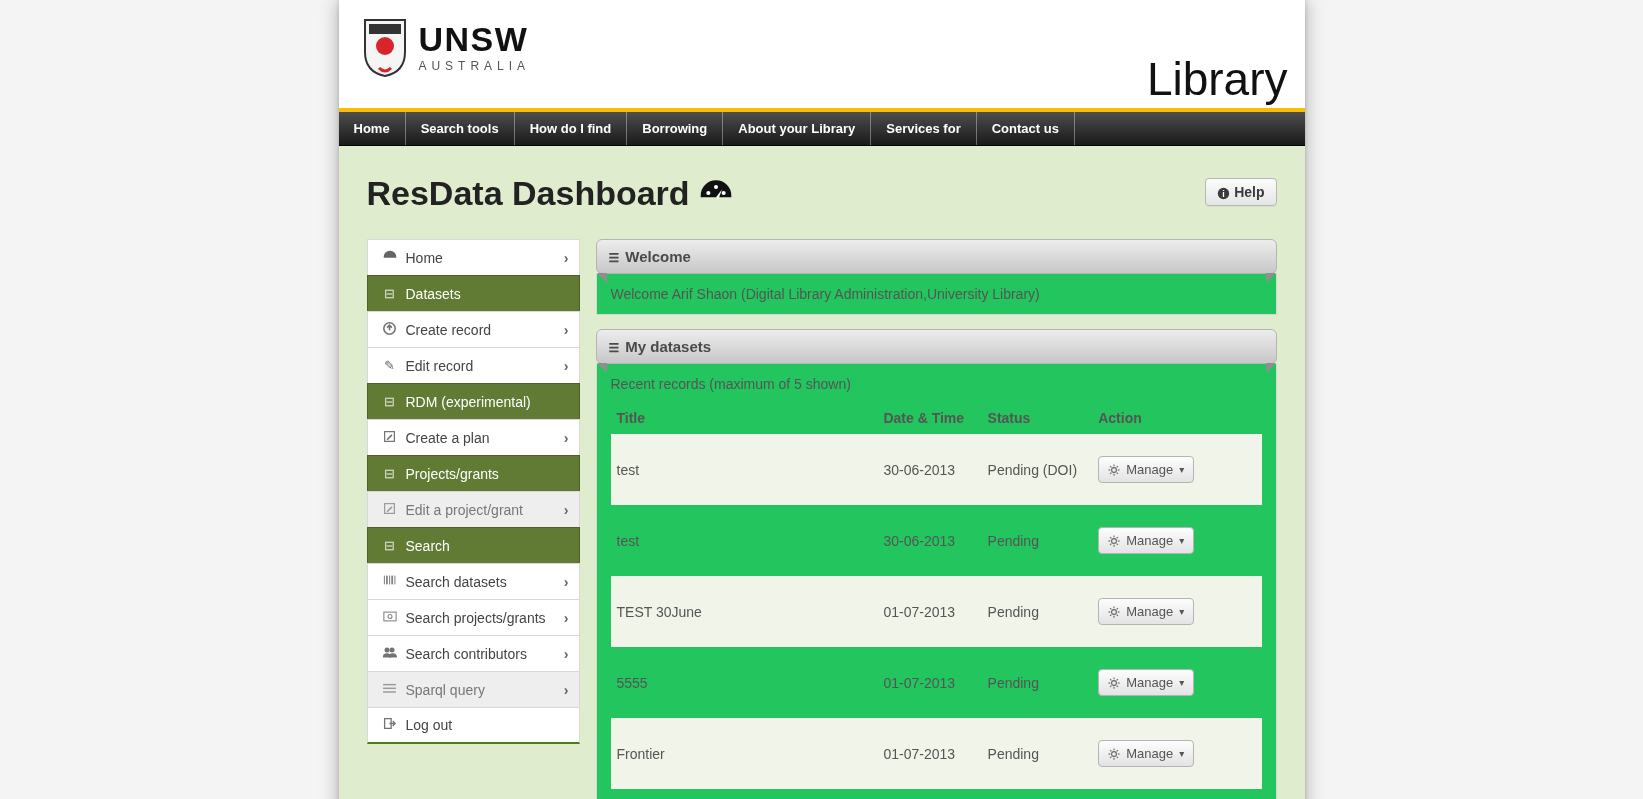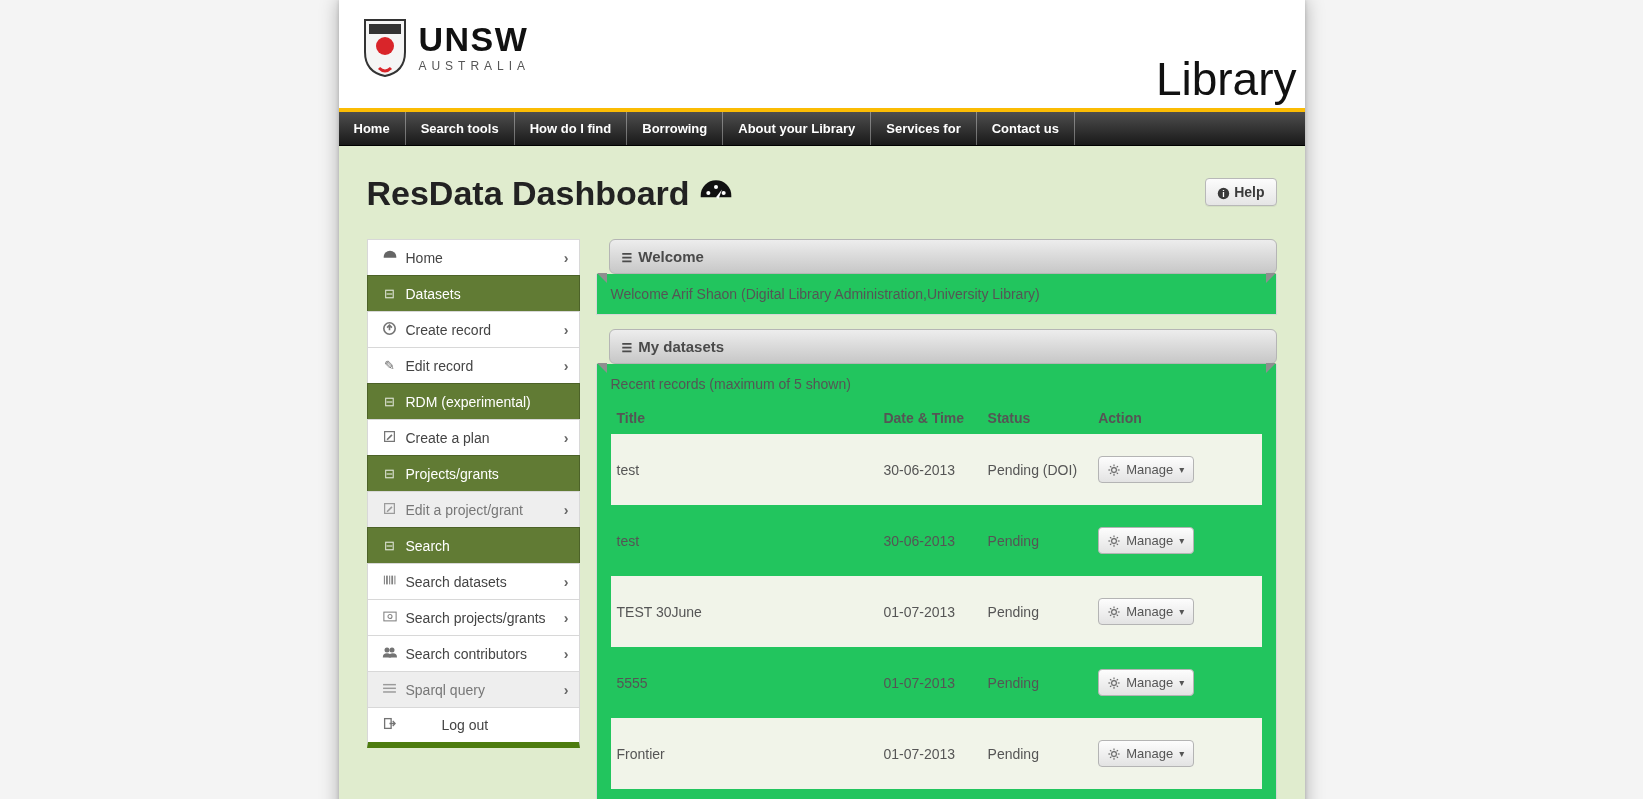--- a/index.html
+++ b/index.html
@@ -56,21 +56,21 @@
   .unsw-sub {
     display: block;
     font-size: 12px;
     letter-spacing: 5px;
     font-weight: normal;
     margin-top: 4px;
     color: #555;
   }
   .lib-title {
     position: absolute;
-    right: 8px;
+    right: 17px;
     bottom: 2px;
     font-size: 46px;
     font-weight: normal;
     color: #111;
   }
   .yellow-bar { height: 4px; background: #fbbc04; }
   .nav {
     display: flex;
     background: linear-gradient(#4e4e4e,#191919);
     border-bottom: 1px solid #000;
@@ -127,21 +127,21 @@
     align-items: center;
     background: #fff;
     border: 1px solid #d8d8d8;
     border-bottom: none;
     padding: 9px 28px 9px 14px;
     font-size: 14px;
     color: #444;
     cursor: pointer;
     min-height: 36px;
   }
-  .side-item:last-child { border-bottom: 6px solid #4d7c0f; gap: 36px; }
+  .side-item:last-child { border-bottom: 2px solid #4d7c0f; }
   .side-item.section {
     background: #617b34;
     color: #fff;
     font-weight: normal;
     border-color: #4c6228;
   }
   .side-item.muted {
     background: #eee;
     color: #777;
   }
@@ -164,21 +164,20 @@
     position: relative;
   }
   .panel-head {
     background: linear-gradient(#ededed,#c7c7c7);
     border: 1px solid #b5b5b5;
     border-radius: 6px;
     padding: 8px 12px;
     font-size: 15px;
     font-weight: bold;
     color: #4a4a4a;
-    margin-left: 13px;
   }
   .panel-body {
     background: #22c55e;
     border-left: 1px solid #d7d7d7;
     border-right: 1px solid #d7d7d7;
     border-bottom: 1px solid #d7d7d7;
     padding: 12px 14px;
     position: relative;
   }
   .panel-body.with-ribbon::before,

